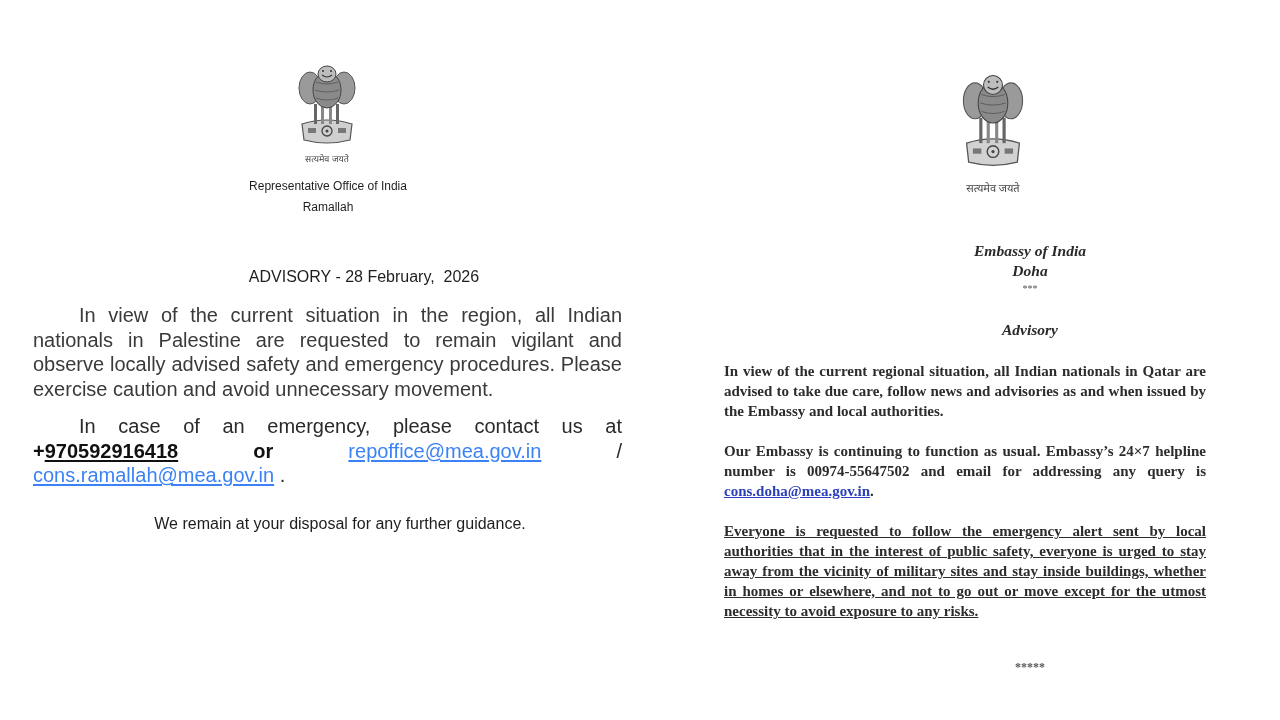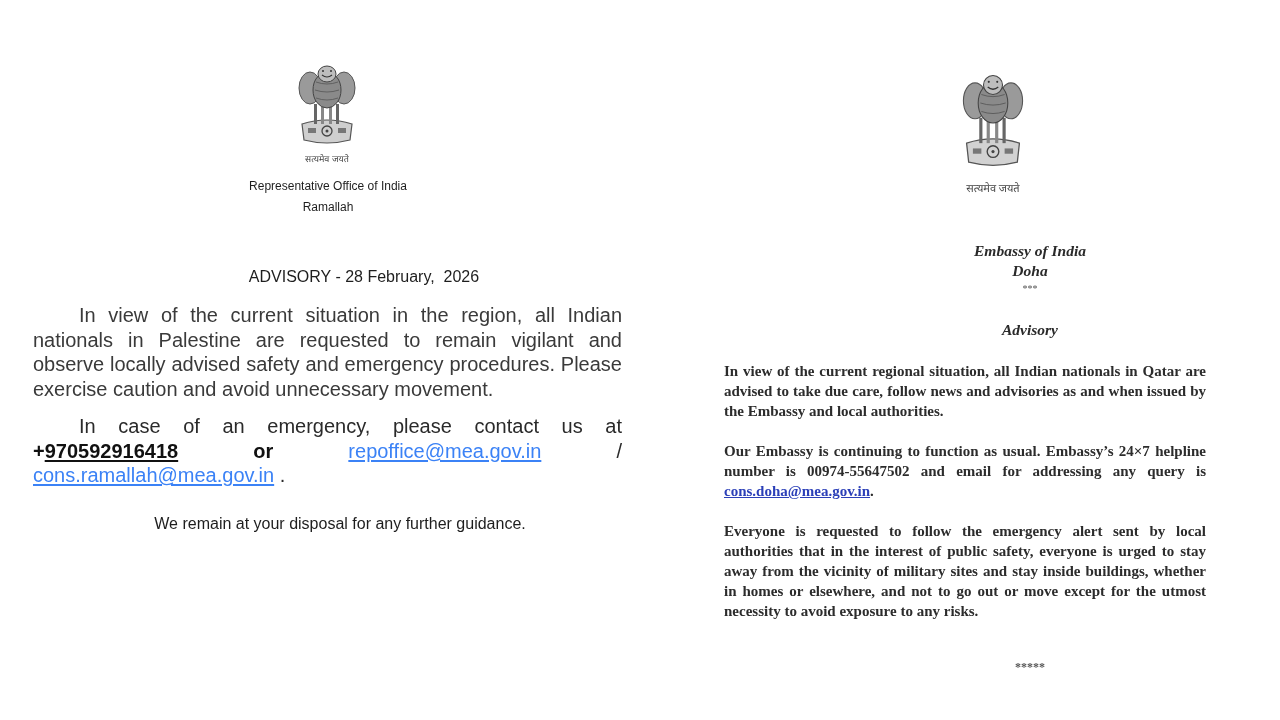--- a/index.html
+++ b/index.html
@@ -98,21 +98,21 @@
       position: absolute;
       left: 24px; width: 482px;
       font-weight: bold;
       font-size: 15px;
       line-height: 20px;
       text-align: justify;
       color: #2c2c2c;
     }
     .r-para1 { top: 361px; }
     .r-para2 { top: 441px; }
-    .r-para3 { top: 521px; }
+    .r-para3 { top: 521px; text-decoration: underline; }
     .r-link { color: #2b3fb8; text-decoration: underline; }
     .r-stars-bottom {
       position: absolute;
       left: 230px; width: 200px;
       top: 660px;
       text-align: center;
       font-size: 12px;
       font-weight: bold;
       color: #555;
     }

